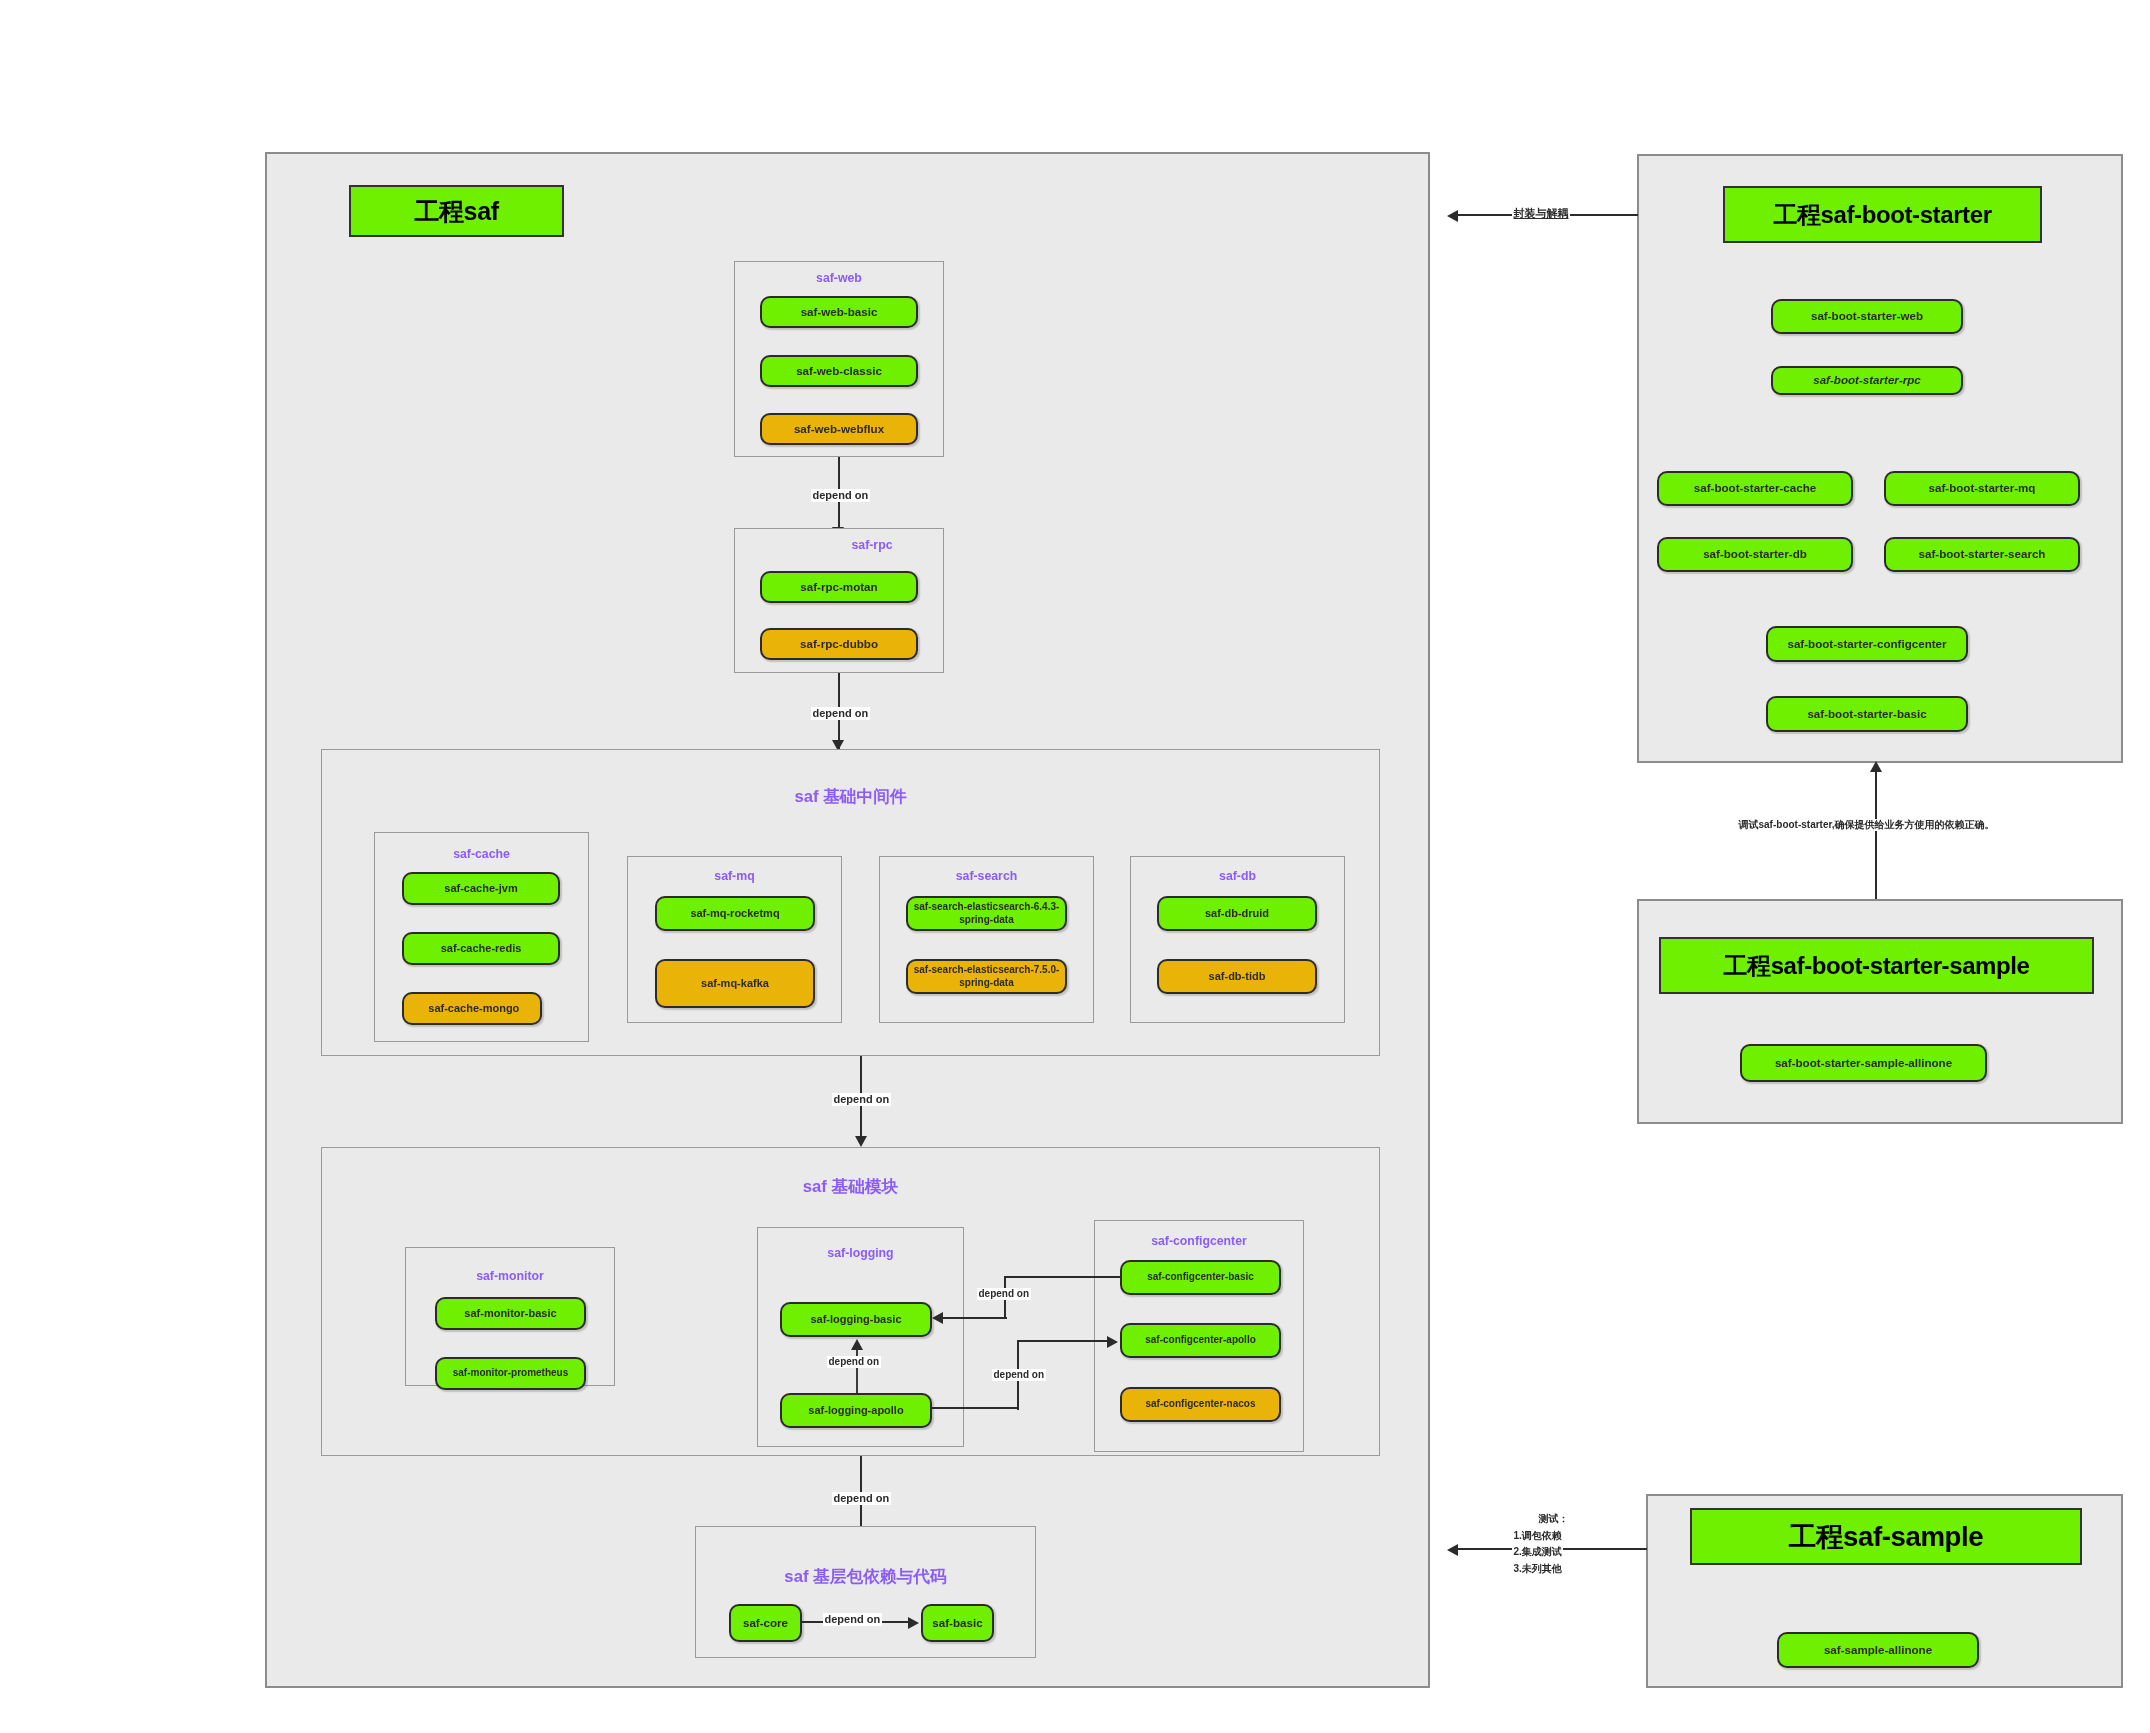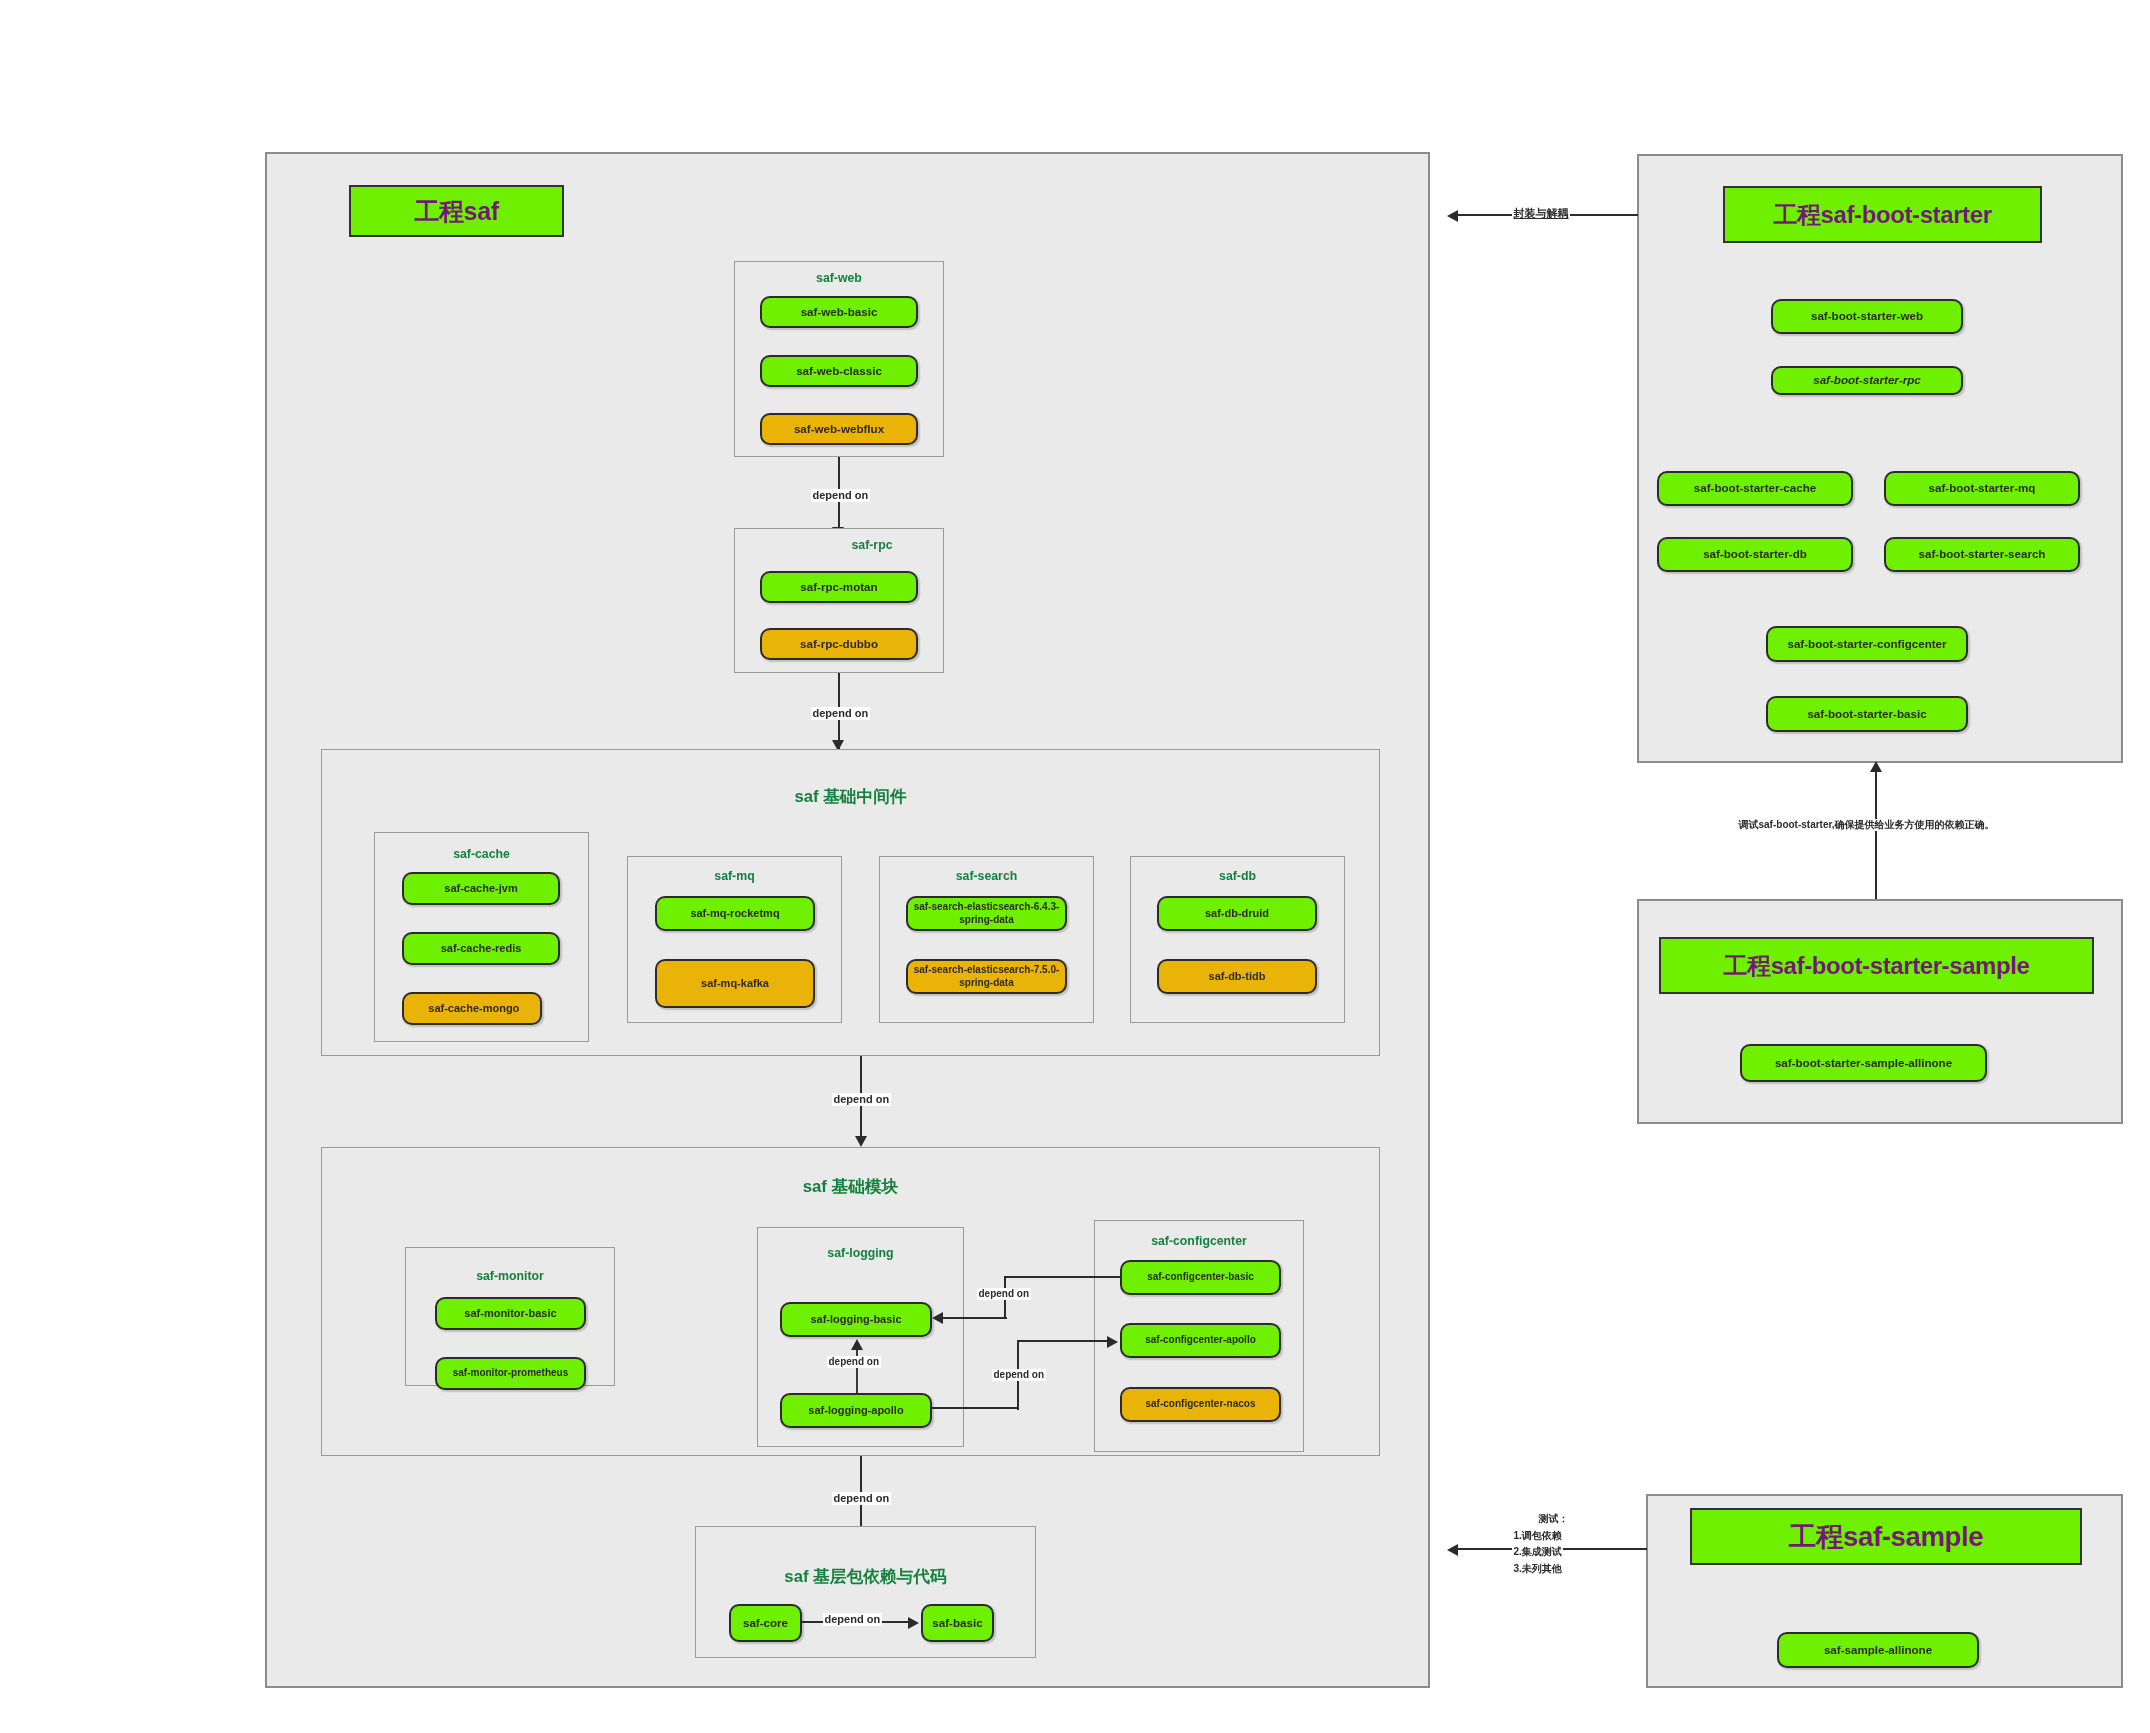--- a/index.html
+++ b/index.html
@@ -26,40 +26,40 @@
     position:absolute;
     background:#eaeaea;
     border:1.5px solid #9a9a9a;
     box-sizing:border-box;
   }
   .group-title{
     position:absolute;
     left:0;right:0;
     text-align:center;
     font-weight:bold;
-    color:#15803d;
+    color:#8b5cf6;
     white-space:nowrap;
   }
   .section-title{
     font-size:16.7px;
   }
   .sub-title{
     font-size:12.3px;
   }
   
   .banner{
     position:absolute;
     background:#6ef000;
     border:2.2px solid #333333;
     box-sizing:border-box;
     display:flex;
     align-items:center;
     justify-content:center;
     font-weight:bold;
-    color:#701a75;
+    color:#000000;
     letter-spacing:-0.4px;
     white-space:nowrap;
   }
   
   .pill{
     position:absolute;
     box-sizing:border-box;
     border:2.2px solid #2b2b2b;
     border-radius:10px;
     display:flex;

